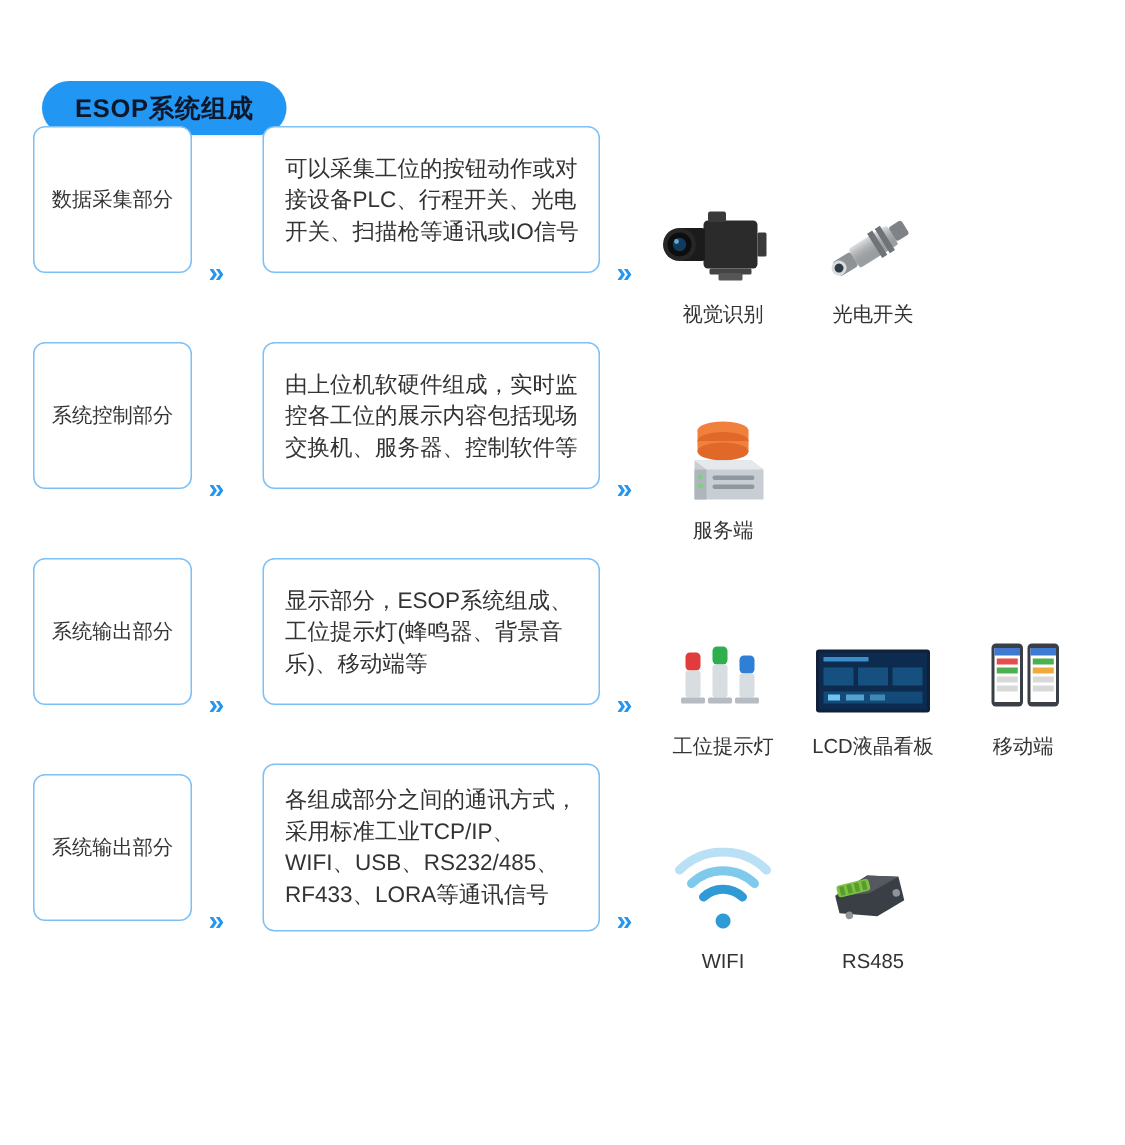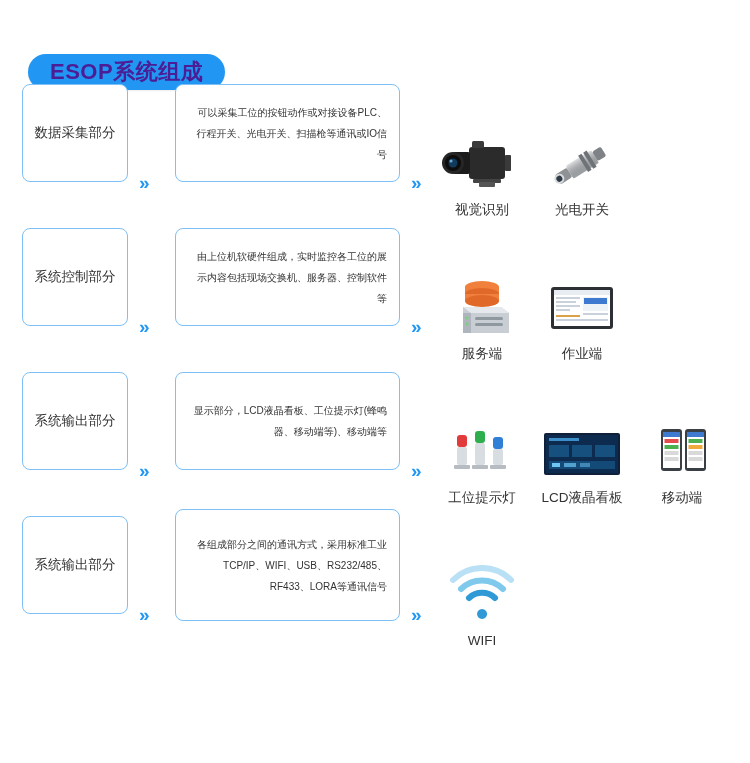--- a/index.html
+++ b/index.html
@@ -18,22 +18,22 @@
 
   
   .title-pill {
     position: absolute;
     left: 28px;
     top: 54px;
     height: 36px;
     padding: 0 22px;
     border-radius: 18px;
     background: #2196f3;
-    color: #4c1d95;
-    font-size: 22px;
+    color: #0f172a;
+    font-size: 17px;
     font-weight: bold;
     display: flex;
     align-items: center;
     letter-spacing: 0.5px;
     box-shadow: 0 1px 2px rgba(0,0,0,0.08);
   }
 
   
   .row {
     position: absolute;
@@ -78,26 +78,25 @@
   .desc-box {
     position: absolute;
     left: 175px;
     width: 225px;
     height: 98px;
     border: 1px solid #7ec0f5;
     border-radius: 8px;
     background: #ffffff;
     box-sizing: border-box;
     padding: 9px 12px 9px 14px;
-    font-size: 10px;
+    font-size: 15px;
     line-height: 21px;
     color: #333333;
     display: flex;
     align-items: center;
-    text-align: right;
   }
   .desc-box.tall { height: 112px; }
 
   
   .items {
     position: absolute;
     left: 432px;
     top: 0;
     width: 300px;
     height: 98px;
@@ -202,47 +201,28 @@
           <rect x="36" y="40" width="28" height="3" rx="1.5" fill="#8f979f"></rect>
           <rect x="36" y="46" width="28" height="3" rx="1.5" fill="#8f979f"></rect>
           <circle cx="28" cy="41" r="1.6" fill="#7bd17b"></circle>
           <circle cx="28" cy="47" r="1.6" fill="#7bd17b"></circle>
         </svg>
       </div>
       <div class="item-label">服务端</div>
     </div>
 
 
-    <div class="item">
-      <div class="item-icon">
-        <svg width="86" height="62" viewBox="0 0 86 62">
-          <rect x="12" y="10" width="62" height="42" rx="3" fill="#2c2f33"></rect>
-          <rect x="15" y="13" width="56" height="36" fill="#ffffff"></rect>
-          <rect x="15" y="13" width="56" height="5" fill="#e8edf3"></rect>
-          <rect x="17" y="20" width="24" height="2" fill="#c9d2dc"></rect>
-          <rect x="17" y="24" width="20" height="2" fill="#c9d2dc"></rect>
-          <rect x="17" y="28" width="24" height="2" fill="#c9d2dc"></rect>
-          <rect x="17" y="32" width="14" height="2" fill="#c9d2dc"></rect>
-          <rect x="44" y="20" width="25" height="14" fill="#eef3f8"></rect>
-          <rect x="45" y="21" width="23" height="6" fill="#3e7bd0"></rect>
-          <rect x="44" y="36" width="25" height="2" fill="#c9d2dc"></rect>
-          <rect x="17" y="38" width="24" height="2" fill="#d9a24a"></rect>
-          <rect x="17" y="42" width="52" height="2" fill="#c9d2dc"></rect>
-        </svg>
-      </div>
-      <div class="item-label">作业端</div>
-    </div>
 
   </div>
 </div>
 
 <div class="row row-3">
   <div class="cat-box">系统输出部分</div>
   <div class="arrow arrow-1">»</div>
-  <div class="desc-box">显示部分，LCD液晶看板、工位提示灯(蜂鸣器、移动端等)、移动端等</div>
+  <div class="desc-box">显示部分，ESOP系统组成、工位提示灯(蜂鸣器、背景音乐)、移动端等</div>
   <div class="arrow arrow-2">»</div>
   <div class="items">
 
     <div class="item">
       <div class="item-icon">
         <svg width="86" height="62" viewBox="0 0 86 62">
           <g>
             <rect x="18" y="14" width="10" height="12" rx="3" fill="#e23b3b"></rect>
             <rect x="18" y="26" width="10" height="18" rx="2" fill="#d8dde2"></rect>
             <rect x="15" y="44" width="16" height="4" rx="1" fill="#b6bcc2"></rect>
@@ -318,15 +298,33 @@
         <svg width="86" height="62" viewBox="0 0 86 62">
           <path d="M43 44 a5 5 0 1 0 0.1 0" fill="#2f9ad6"></path>
           <path d="M30 33 a19 19 0 0 1 26 0" fill="none" stroke="#2f9ad6" stroke-width="6" stroke-linecap="round"></path>
           <path d="M22 24 a30 30 0 0 1 42 0" fill="none" stroke="#7fc9ec" stroke-width="6" stroke-linecap="round"></path>
           <path d="M14 15 a41 41 0 0 1 58 0" fill="none" stroke="#b9e0f4" stroke-width="6" stroke-linecap="round"></path>
         </svg>
       </div>
       <div class="item-label">WIFI</div>
     </div>
 
+    <div class="item">
+      <div class="item-icon">
+        <svg width="86" height="62" viewBox="0 0 86 62">
+          <g transform="rotate(-14 43 30)">
+            <path d="M18 26 L42 18 L62 24 L62 40 L42 46 L18 38 Z" fill="#3a3f45"></path>
+            <path d="M18 26 L42 18 L62 24 L40 30 Z" fill="#55595f"></path>
+            <rect x="20" y="20" width="22" height="8" rx="2" fill="#7cc242"></rect>
+            <rect x="22" y="21" width="3" height="6" fill="#5a9a2e"></rect>
+            <rect x="27" y="21" width="3" height="6" fill="#5a9a2e"></rect>
+            <rect x="32" y="21" width="3" height="6" fill="#5a9a2e"></rect>
+            <rect x="37" y="21" width="3" height="6" fill="#5a9a2e"></rect>
+            <circle cx="24" cy="41" r="2.5" fill="#8e949b"></circle>
+            <circle cx="58" cy="34" r="2.5" fill="#8e949b"></circle>
+          </g>
+        </svg>
+      </div>
+      <div class="item-label">RS485</div>
+    </div>
 
   </div>
 </div>
 
 </body></html>

